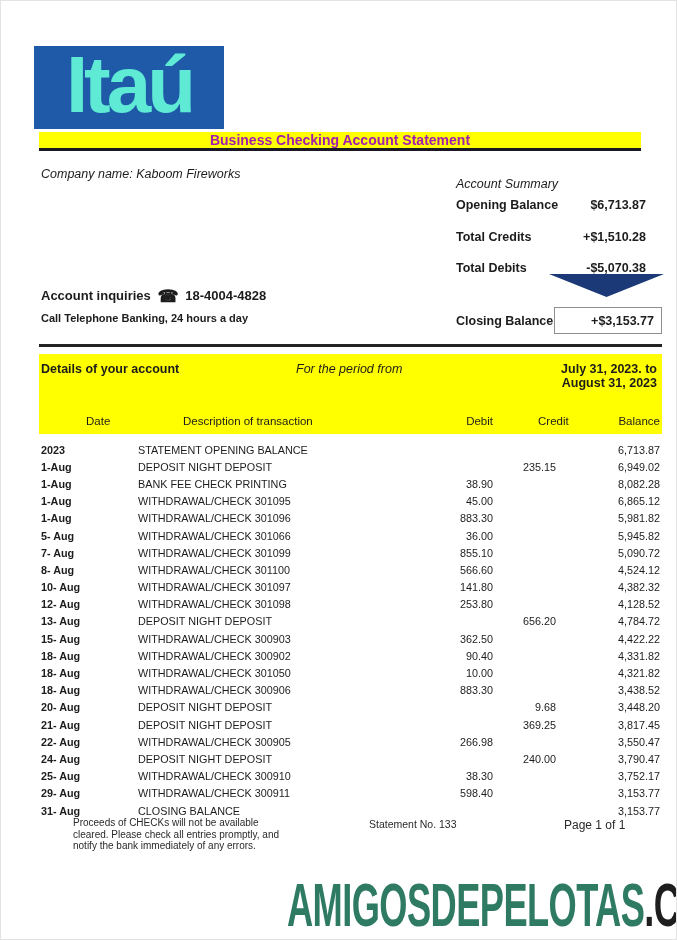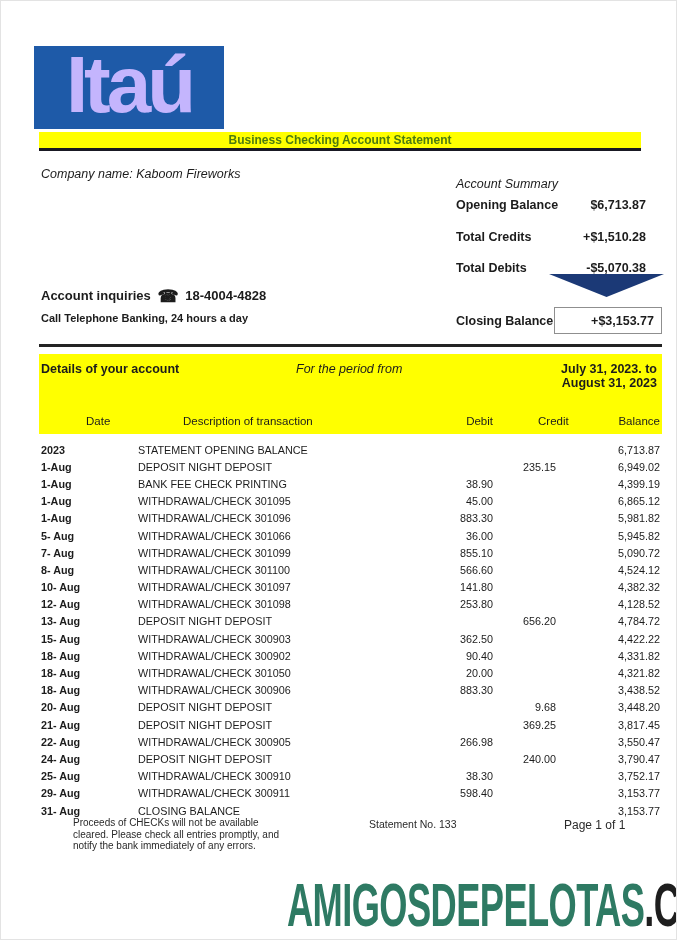--- a/index.html
+++ b/index.html
@@ -19,21 +19,21 @@
     font-size:80px; font-weight:bold; color:#f8e30e; letter-spacing:-4px;
     line-height:80px; padding-bottom:6px;
   }
 
   
   .title-bar {
     position:absolute; left:38px; top:131px; width:602px; height:19px;
     background:#ffff00; border-bottom:3px solid #191923;
     display:flex; align-items:center; justify-content:center;
   }
-  .title-bar span { font-size:12px; font-weight:bold; color:#4d7c0f; }
+  .title-bar span { font-size:14px; font-weight:bold; color:#a21caf; }
 
   
   .company-name { position:absolute; left:40px; top:166px; font-size:12.5px; font-style:italic; }
   .summary-heading { position:absolute; left:455px; top:176px; font-size:12.5px; font-style:italic; }
   .summary-rows { position:absolute; left:455px; top:197px; width:190px; }
   .summary-row { display:flex; justify-content:space-between; margin-bottom:17.5px; }
   .summary-row .lbl, .summary-row .val { font-size:12.5px; font-weight:bold; }
 
   .arrow-down {
     position:absolute; left:548px; top:273px; width:115px; height:23px;
@@ -87,21 +87,21 @@
     font-size:62px; font-weight:bold; letter-spacing:-1px; line-height:60px;
     transform:scaleX(0.585); transform-origin:left top;
   }
 </style>
 </head>
 <body>
 
 <div class="page">
 
   <div class="logo-box" style="background: rgb(30, 90, 168);">
-    <span class="logo-text" style="color: #c4b5fd;">Itaú</span>
+    <span class="logo-text" style="color: #5eead4;">Itaú</span>
   </div>
 
   <div class="title-bar">
     <span>Business Checking Account Statement</span>
   </div>
 
   <div class="company-name">Company name: Kaboom Fireworks</div>
 
   <div class="summary-heading">Account Summary</div>
   <div class="summary-rows">
@@ -165,21 +165,21 @@
         <div class="cell desc">DEPOSIT NIGHT DEPOSIT</div>
         <div class="cell debit"></div>
         <div class="cell credit">235.15</div>
         <div class="cell balance">6,949.02</div>
       </div>
       <div class="tx-row">
         <div class="cell date">1-Aug</div>
         <div class="cell desc">BANK FEE CHECK PRINTING</div>
         <div class="cell debit">38.90</div>
         <div class="cell credit"></div>
-        <div class="cell balance">4,399.19</div>
+        <div class="cell balance">8,082.28</div>
       </div>
       <div class="tx-row">
         <div class="cell date">1-Aug</div>
         <div class="cell desc">WITHDRAWAL/CHECK 301095</div>
         <div class="cell debit">45.00</div>
         <div class="cell credit"></div>
         <div class="cell balance">6,865.12</div>
       </div>
       <div class="tx-row">
         <div class="cell date">1-Aug</div>
@@ -240,21 +240,21 @@
       <div class="tx-row">
         <div class="cell date">18- Aug</div>
         <div class="cell desc">WITHDRAWAL/CHECK 300902</div>
         <div class="cell debit">90.40</div>
         <div class="cell credit"></div>
         <div class="cell balance">4,331.82</div>
       </div>
       <div class="tx-row">
         <div class="cell date">18- Aug</div>
         <div class="cell desc">WITHDRAWAL/CHECK 301050</div>
-        <div class="cell debit">20.00</div>
+        <div class="cell debit">10.00</div>
         <div class="cell credit"></div>
         <div class="cell balance">4,321.82</div>
       </div>
       <div class="tx-row">
         <div class="cell date">18- Aug</div>
         <div class="cell desc">WITHDRAWAL/CHECK 300906</div>
         <div class="cell debit">883.30</div>
         <div class="cell credit"></div>
         <div class="cell balance">3,438.52</div>
       </div>

